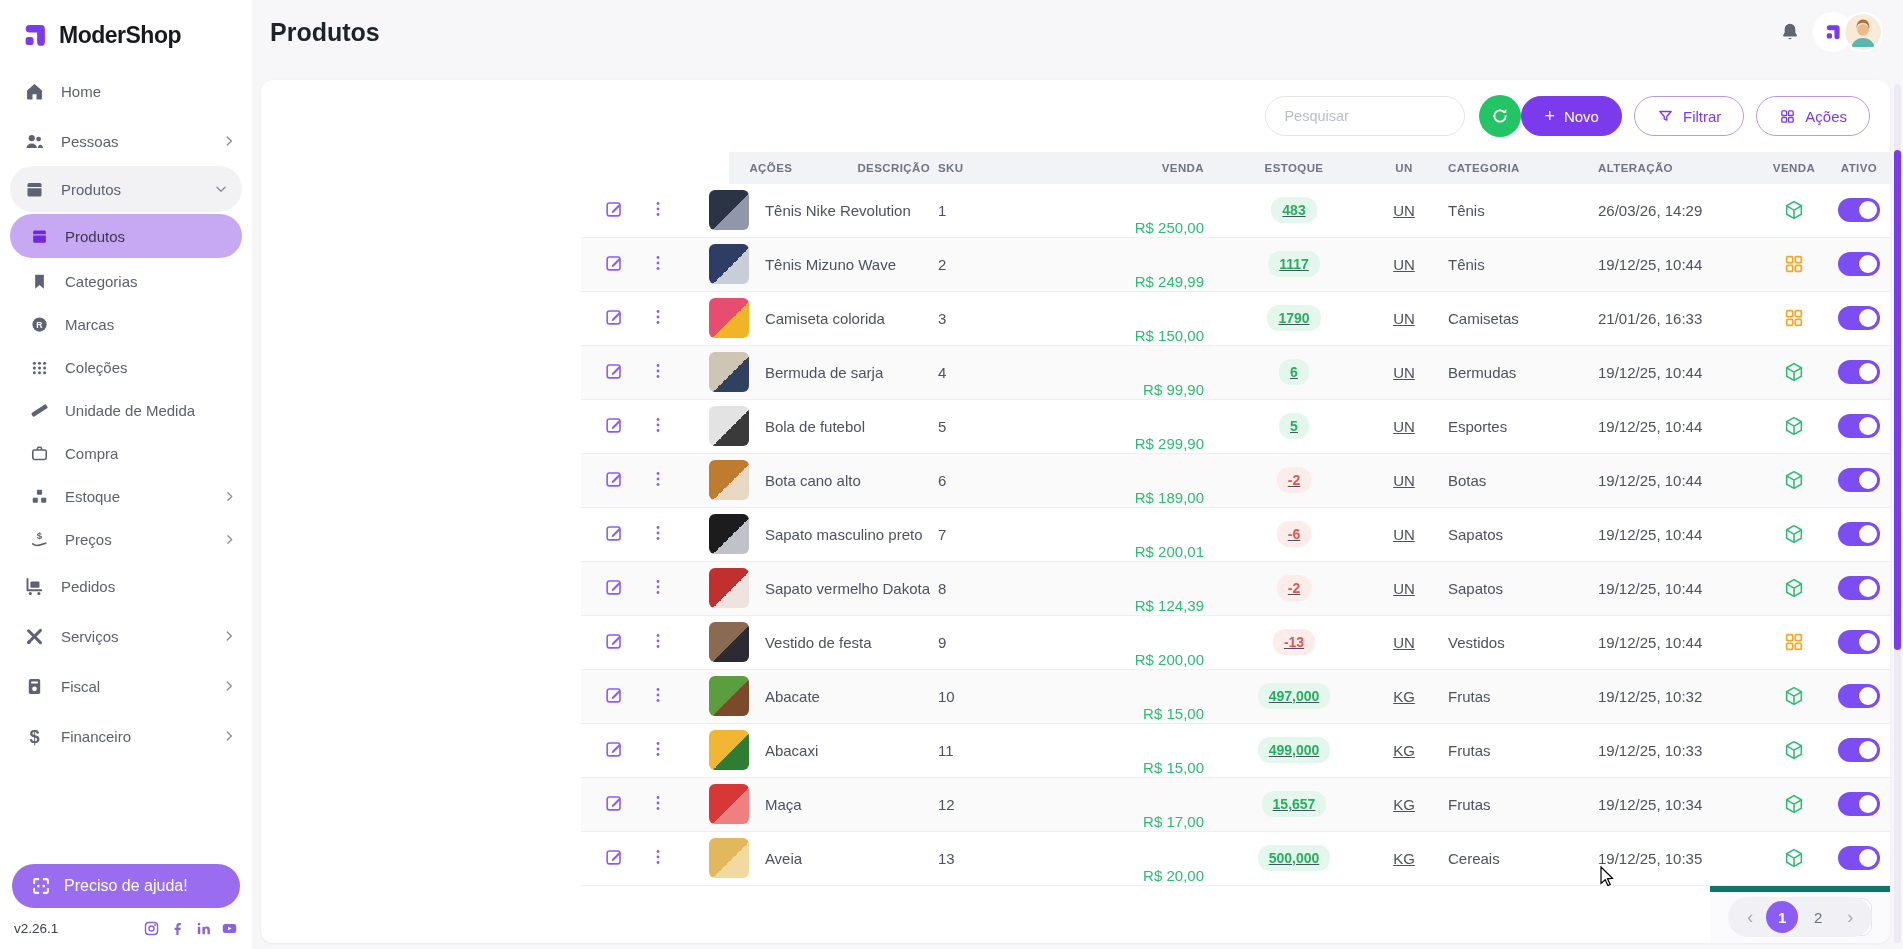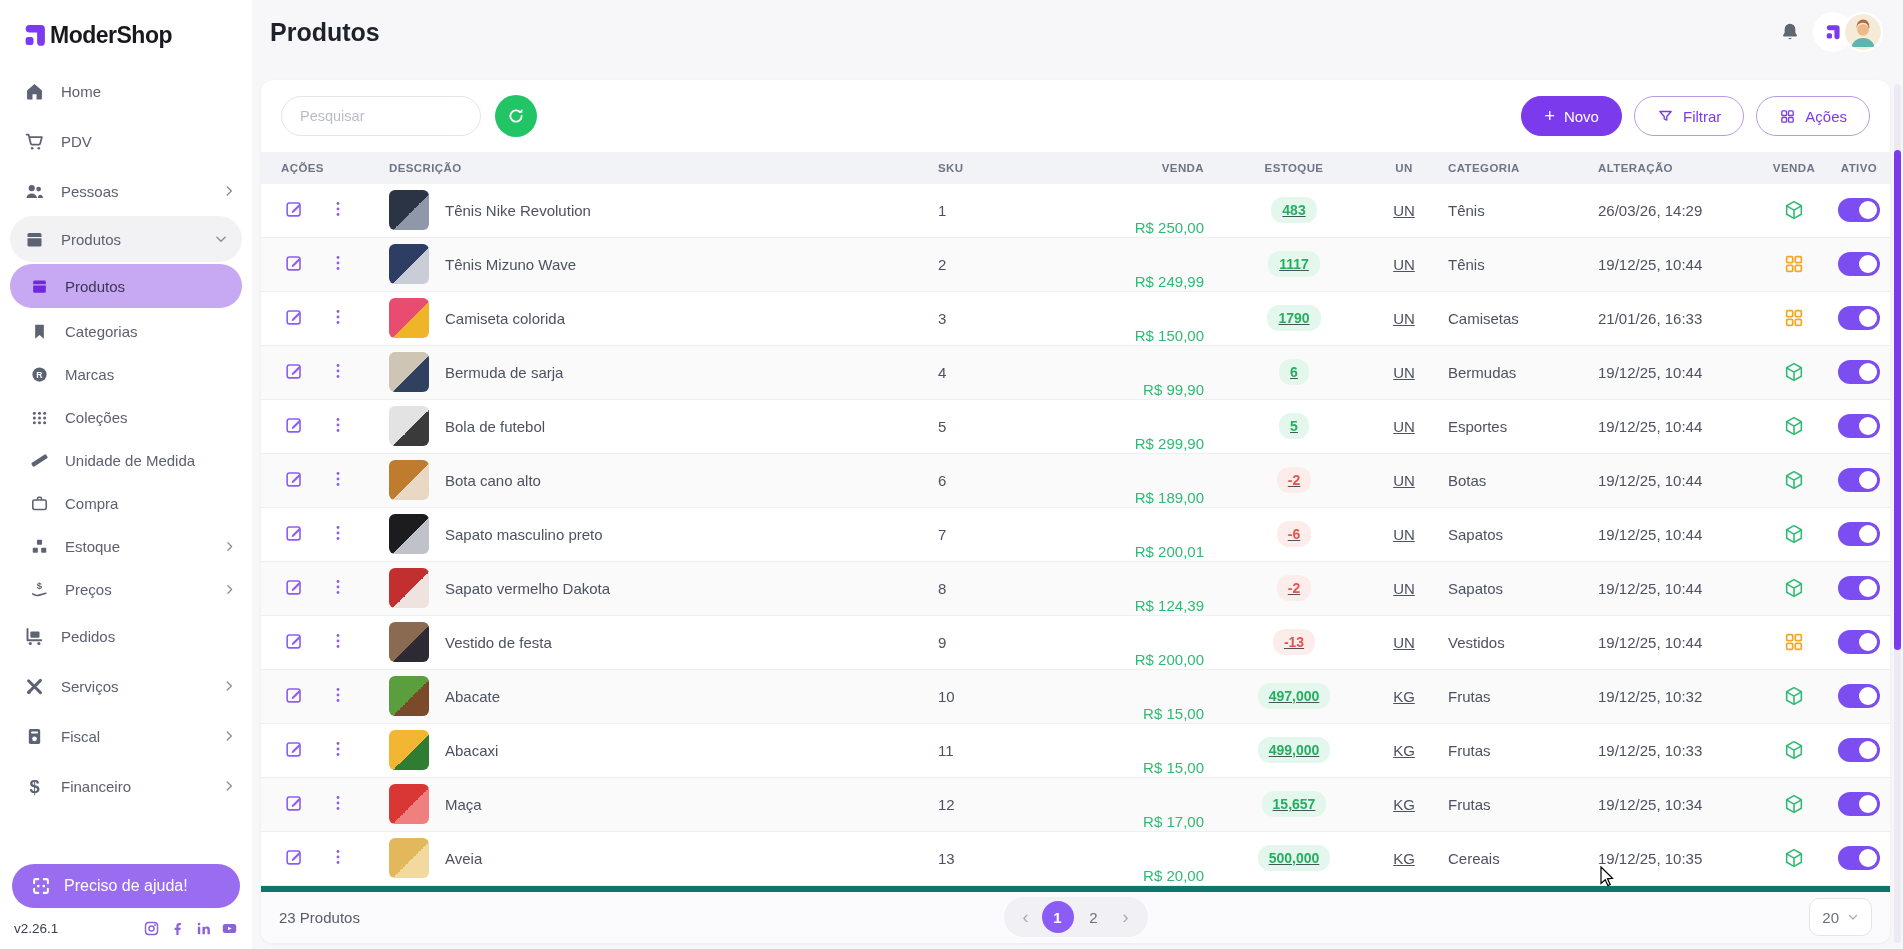--- a/index.html
+++ b/index.html
@@ -1,21 +1,21 @@
 <!DOCTYPE html>
 <html><head>
 <meta charset="utf-8">
 <style>
   * { margin:0; padding:0; box-sizing:border-box; }
   html,body { width:1903px; height:949px; overflow:hidden; font-family:"Liberation Sans", sans-serif; background:#f7f7f9; }
   .app { display:flex; width:1903px; height:949px; position:relative; }
 
   
   .sidebar { width:252px; min-width:252px; background:#ffffff; height:949px; display:flex; flex-direction:column; position:relative; z-index:2; }
-  .logo-row { display:flex; align-items:center; padding:20px 0 12px 20px; }
+  .logo-row { display:flex; align-items:center; gap:9px; padding:20px 0 12px 20px; }
   .logo-mark { width:30px; height:30px; }
   .logo-text { font-size:23px; font-weight:700; color:#17191f; letter-spacing:-0.5px; }
   .menu { flex:1 1 auto; padding-top:4px; overflow:hidden; }
   .mitem { display:flex; align-items:center; height:50px; padding:0 16px 0 24px; cursor:pointer; }
   .mitem .icon { width:21px; height:21px; color:#5d6372; flex:0 0 21px; }
   .mitem .lbl { margin-left:16px; font-size:15px; color:#5b6170; flex:1; }
   .mitem .chev { width:14px; height:14px; color:#8a8f9b; }
   .mitem.parent-open { background:#f2f2f5; border-radius:999px; margin:0 10px; padding:0 14px 0 14px; height:46px; }
   .subitem { display:flex; align-items:center; height:43px; padding:0 16px 0 30px; cursor:pointer; }
   .subitem .icon { width:19px; height:19px; color:#5d6372; flex:0 0 19px; }
@@ -37,21 +37,21 @@
   .page-title { font-size:25px; font-weight:700; color:#1e222b; }
   .topbar-right { margin-left:auto; display:flex; align-items:center; gap:14px; }
   .bell { width:22px; height:22px; color:#60666f; cursor:pointer; }
   .avatars { display:flex; }
   .avatar { width:36px; height:36px; border-radius:50%; background:#fff; box-shadow:0 0 0 2px #fff; display:flex; align-items:center; justify-content:center; cursor:pointer; }
   .avatar + .avatar { margin-left:-6px; }
   .avatar svg { width:36px; height:36px; border-radius:50%; }
   .avatar.logo-av svg { width:20px; height:20px; border-radius:0; }
 
   
-  .card { margin:16px 13px 0 9px; background:#fff; border-radius:12px; box-shadow:0 1px 3px rgba(25,28,40,.06); height:863px; display:flex; flex-direction:column; overflow:hidden; }
+  .card { margin:16px 13px 0 9px; background:#fff; border-radius:12px; box-shadow:0 1px 3px rgba(25,28,40,.06); height:863px; display:flex; flex-direction:column; overflow:hidden;align-items:flex-end; }
   .toolbar { display:flex; align-items:center; padding:15px 20px 15px 20px; }
   .search-input { width:200px; height:40px; border:1px solid #e4e5ea; border-radius:999px; padding:0 18px; font-size:14.5px; color:#444; outline:none; font-family:"Liberation Sans",sans-serif; }
   .search-input::placeholder { color:#b9bdc8; }
   .refresh-btn { width:42px; height:42px; border-radius:50%; background:#22c466; border:none; margin-left:14px; display:flex; align-items:center; justify-content:center; cursor:pointer; }
   .refresh-btn .icon { width:20px; height:20px; color:#fff; }
   .toolbar-right { margin-left:auto; display:flex; gap:12px; }
   .btn { height:40px; border-radius:999px; font-size:15px; display:flex; align-items:center; gap:9px; padding:0 22px; cursor:pointer; font-family:"Liberation Sans",sans-serif; }
   .btn .icon { width:17px; height:17px; }
   .btn-primary { background:#7c3aed; border:1px solid #7c3aed; color:#fff; }
   .btn-outline { background:#fff; border:1px solid #b79ae6; color:#7c3aed; }
@@ -119,30 +119,20 @@
           <span class="icon ">
             <svg viewBox="0 0 24 24">
               <path d="M3.5 10.8 12 3.4l8.5 7.4V20a1 1 0 0 1-1 1h-5.2v-6H9.7v6H4.5a1 1 0 0 1-1-1z" fill="currentColor"></path>
             </svg>
           </span>
           <span class="lbl">Home</span>
         </div>
         <div class="mitem">
           <span class="icon ">
             <svg viewBox="0 0 24 24">
-              <path d="M3 4h2.2l2.5 10.3a1.6 1.6 0 0 0 1.6 1.2h7.6a1.6 1.6 0 0 0 1.6-1.2L20.5 7H6.2" stroke="currentColor" stroke-width="2" fill="none" stroke-linecap="round" stroke-linejoin="round"></path>
-              <circle cx="9.3" cy="19.7" r="1.5" fill="currentColor"></circle>
-              <circle cx="16.9" cy="19.7" r="1.5" fill="currentColor"></circle>
-            </svg>
-          </span>
-          <span class="lbl">PDV</span>
-        </div>
-        <div class="mitem">
-          <span class="icon ">
-            <svg viewBox="0 0 24 24">
               <circle cx="8.8" cy="8.2" r="3.5" fill="currentColor"></circle>
               <circle cx="16.7" cy="9.2" r="2.7" fill="currentColor"></circle>
               <path d="M2.8 19.3c.4-3.1 2.9-5.1 6-5.1s5.6 2 6 5.1z" fill="currentColor"></path>
               <path d="M15.7 19.3c.1-2 1.3-3.7 3-3.7 1.6 0 2.9 1.6 3.1 3.7z" fill="currentColor"></path>
             </svg>
           </span>
           <span class="lbl">Pessoas</span>
           <span class="chev">
             <svg viewBox="0 0 24 24">
               <path d="M9 5l7 7-7 7" stroke="currentColor" stroke-width="2.4" fill="none" stroke-linecap="round" stroke-linejoin="round"></path>

